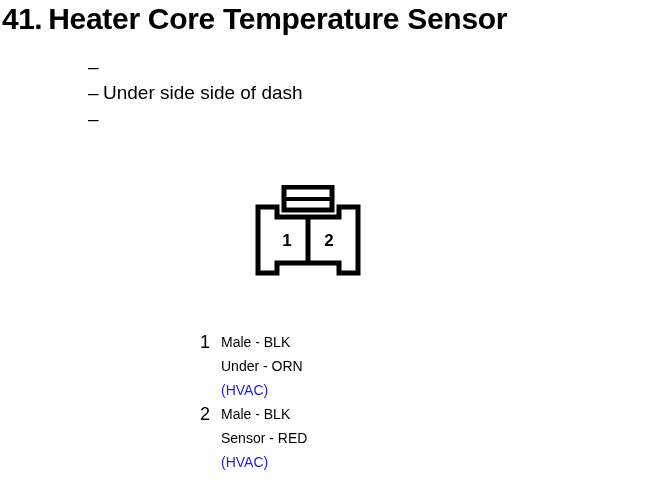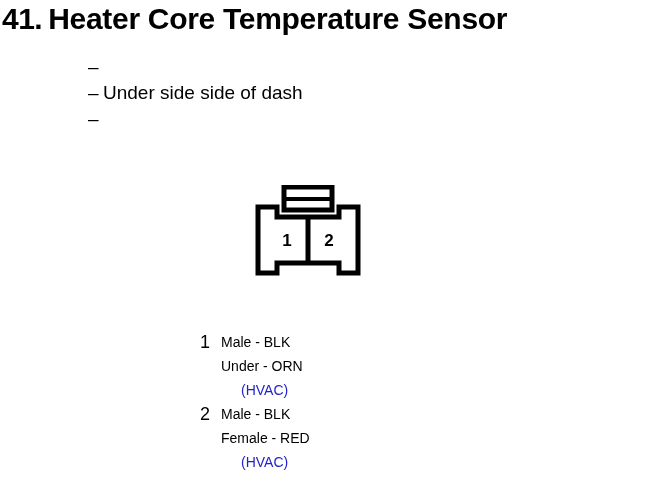--- a/index.html
+++ b/index.html
@@ -94,21 +94,20 @@
     text-align: left;
   }
   .pin-lines { }
   .pin-line {
     font-size: 14px;
     line-height: 24px;
     white-space: nowrap;
   }
   .pin-line.harness {
     color: #2222cc;
-    margin-left: 20px;
   }
 </style>
 </head>
 <body>
 
 <div id="heading">
   <span class="num">41.</span>
   <span class="title">Heater Core Temperature Sensor</span>
 </div>
 
@@ -162,18 +161,18 @@
       <div class="pin-line">Male - BLK</div>
       <div class="pin-line">Under - ORN</div>
       <div class="pin-line harness">(HVAC)</div>
     </span>
   </div>
 
   <div class="pin-block">
     <span class="pin-index">2</span>
     <span class="pin-lines">
       <div class="pin-line">Male - BLK</div>
-      <div class="pin-line">Female - RED</div>
+      <div class="pin-line">Sensor - RED</div>
       <div class="pin-line harness">(HVAC)</div>
     </span>
   </div>
 
 </div>
 
 </body></html>

